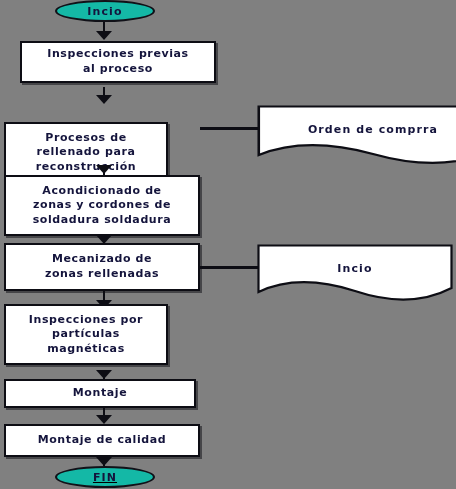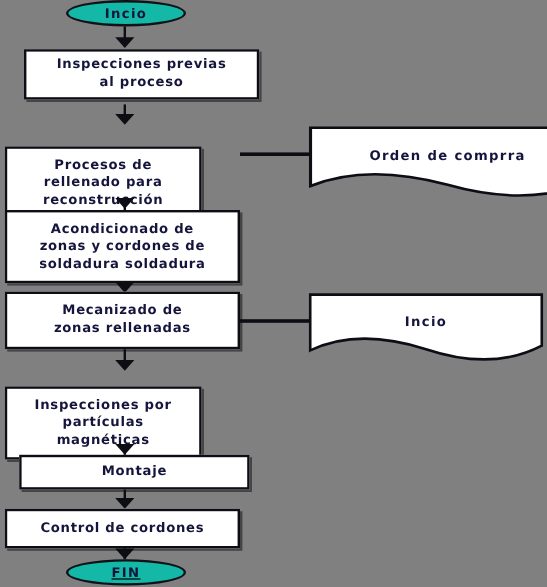--- a/index.html
+++ b/index.html
@@ -162,38 +162,38 @@
   <div class="docshape" style="left:257px; top:244px; width:196px; height:60px;">
     <svg viewBox="0 0 196 60" preserveAspectRatio="none" aria-hidden="true">
       <path d="M1.5,1.5 L194.5,1.5 L194.5,44 C160,62 125,56 98,47 C70,38 35,32 1.5,48 Z" fill="#ffffff" stroke="#0d0d14" stroke-width="2.2"></path>
     </svg>
     <div class="doclabel">Incio</div>
   </div>
 
   <div class="vline" style="left:103px; top:291px; height:12px;"></div>
   <div class="arrowhead" style="left:96px; top:300px;"></div>
 
-  <div class="process" style="left:4px; top:322px; width:164px; height:61px;">
+  <div class="process" style="left:4px; top:304px; width:164px; height:61px;">
     <span class="txt">Inspecciones por
 partículas
 magnéticas</span>
   </div>
 
   <div class="vline" style="left:103px; top:371px; height:10px;"></div>
   <div class="arrowhead" style="left:96px; top:370px;"></div>
 
-  <div class="process" style="left:16px; top:379px; width:192px; height:29px;">
+  <div class="process" style="left:4px; top:379px; width:192px; height:29px;">
     <span class="txt">Montaje</span>
   </div>
 
   <div class="vline" style="left:103px; top:408px; height:10px;"></div>
   <div class="arrowhead" style="left:96px; top:415px;"></div>
 
   <div class="process" style="left:4px; top:424px; width:196px; height:33px;">
-    <span class="txt">Control de cordones</span>
+    <span class="txt">Montaje de calidad</span>
   </div>
 
   <div class="vline" style="left:103px; top:457px; height:9px;"></div>
   <div class="arrowhead" style="left:96px; top:457px;"></div>
 
   <div class="terminator" style="left:55px; top:466px; width:100px; height:22px;text-decoration:underline;">
     <span class="txt">FIN</span>
   </div>
 
 </div>

